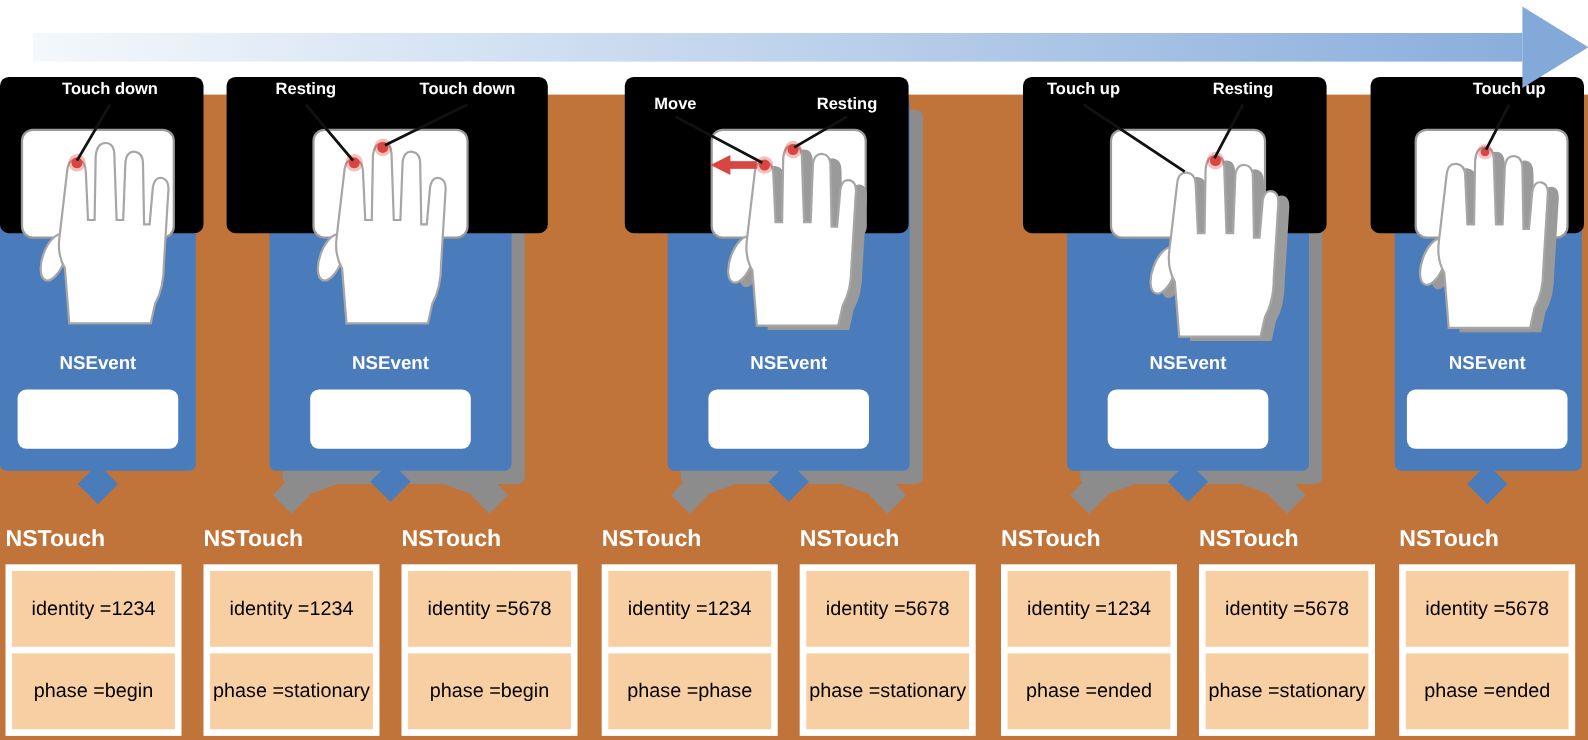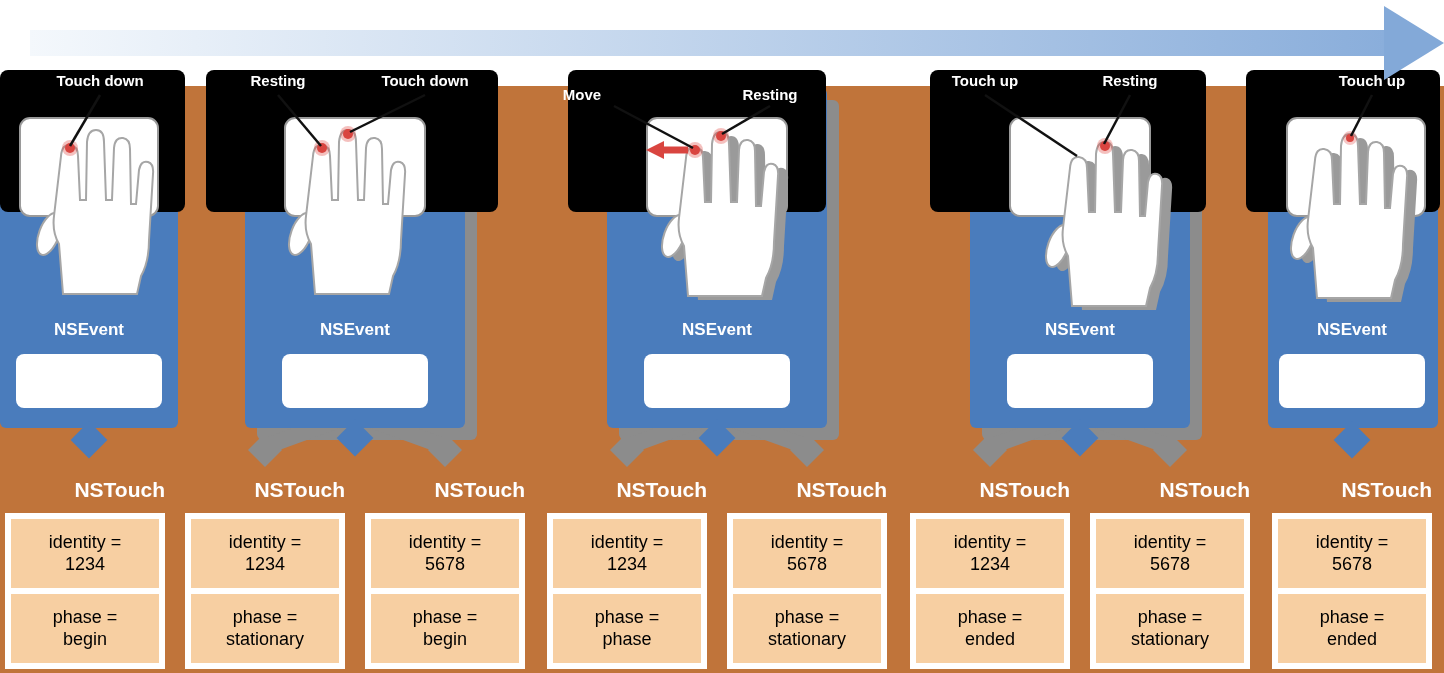--- a/index.html
+++ b/index.html
@@ -5,25 +5,25 @@
   html,body{margin:0;padding:0;background:#fff;}
   .stage{position:relative;width:1444px;height:673px;overflow:hidden;background:#fff;
          font-family:"Liberation Sans",sans-serif;}
   svg.layer{position:absolute;left:0;top:0;z-index:1;}
   .banner{position:absolute;left:575px;top:0;width:282px;height:27px;background:#000;
           overflow:hidden;color:#fff;font-weight:bold;font-size:18px;text-align:center;z-index:6;}
   .banner span{display:block;line-height:32px;margin-top:-7px;}
   .callout{position:absolute;color:#fff;font-weight:bold;font-size:15px;text-align:center;z-index:5;}
   .elabel{position:absolute;top:320px;width:146px;text-align:center;color:#fff;font-weight:bold;
           font-size:17px;z-index:5;}
-  .tlabel{position:absolute;top:478px;width:160px;text-align:right;color:#fff;font-weight:bold;
+  .tlabel{position:absolute;top:478px;width:160px;text-align:left;color:#fff;font-weight:bold;
           font-size:21px;z-index:5;}
   .card{position:absolute;top:513px;width:160px;height:156px;background:#fff;z-index:5;
         box-sizing:border-box;padding:6px;display:flex;flex-direction:column;gap:6px;}
-  .card .row{flex:1;background:#F7CFA2;display:flex;flex-direction:column;align-items:center;
+  .card .row{flex:1;background:#F7CFA2;display:flex;flex-direction:row;align-items:center;
              justify-content:center;font-size:18px;color:#000;line-height:1.22;text-align:center;}
 </style>
 </head>
 <body>
 
 <div class="stage">
 
   <svg class="layer" width="1444" height="673" viewBox="0 0 1444 673">
     <defs>
       <linearGradient id="arrowGrad" x1="0" y1="0" x2="1" y2="0">
@@ -150,21 +150,21 @@
     <g>
       <rect x="30" y="30" width="1354" height="26" fill="url(#arrowGrad)"></rect>
       <polygon points="1384,6 1444,43 1384,80" fill="#83A9D8"></polygon>
     </g>
   </svg>
 
 
   <div class="callout" style="left:52px;top:72px;width:96px;">Touch down</div>
   <div class="callout" style="left:232px;top:72px;width:92px;">Resting</div>
   <div class="callout" style="left:372px;top:72px;width:106px;">Touch down</div>
-  <div class="callout" style="left:546px;top:86px;width:72px;">Move</div>
+  <div class="callout" style="left:578px;top:86px;width:72px;">Move</div>
   <div class="callout" style="left:724px;top:86px;width:92px;">Resting</div>
   <div class="callout" style="left:936px;top:72px;width:98px;">Touch up</div>
   <div class="callout" style="left:1084px;top:72px;width:92px;">Resting</div>
   <div class="callout" style="left:1322px;top:72px;width:100px;">Touch up</div>
 
   <div class="elabel" style="left:16px;">NSEvent</div>
   <div class="elabel" style="left:282px;">NSEvent</div>
   <div class="elabel" style="left:644px;">NSEvent</div>
   <div class="elabel" style="left:1007px;">NSEvent</div>
   <div class="elabel" style="left:1279px;">NSEvent</div>

